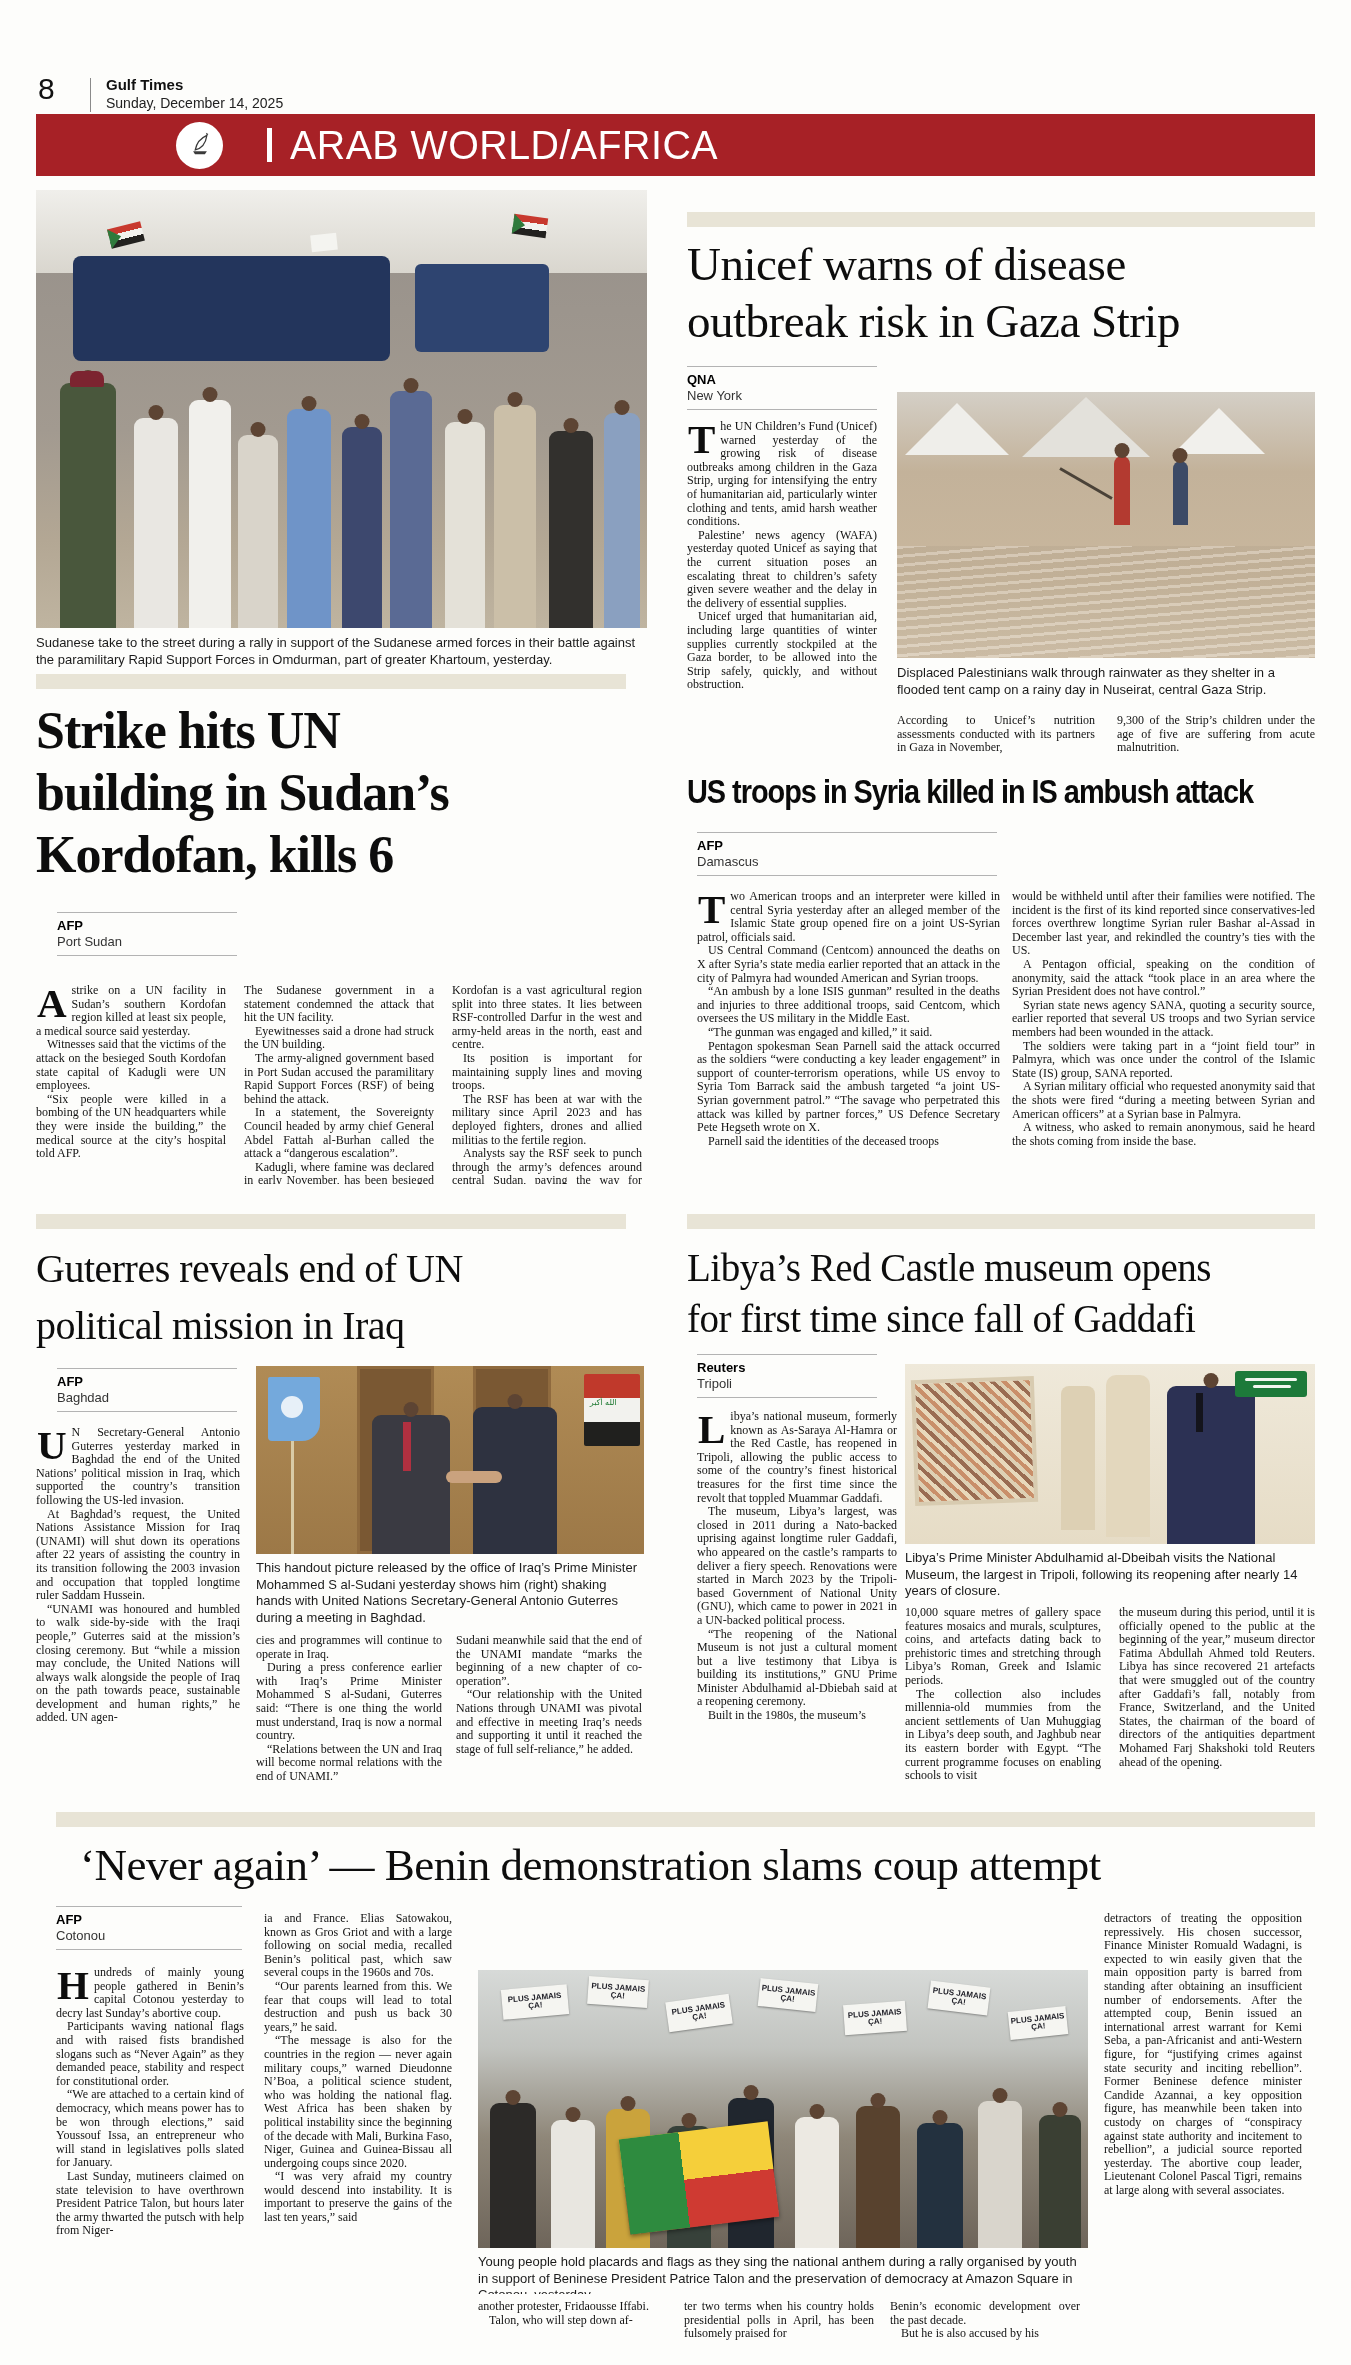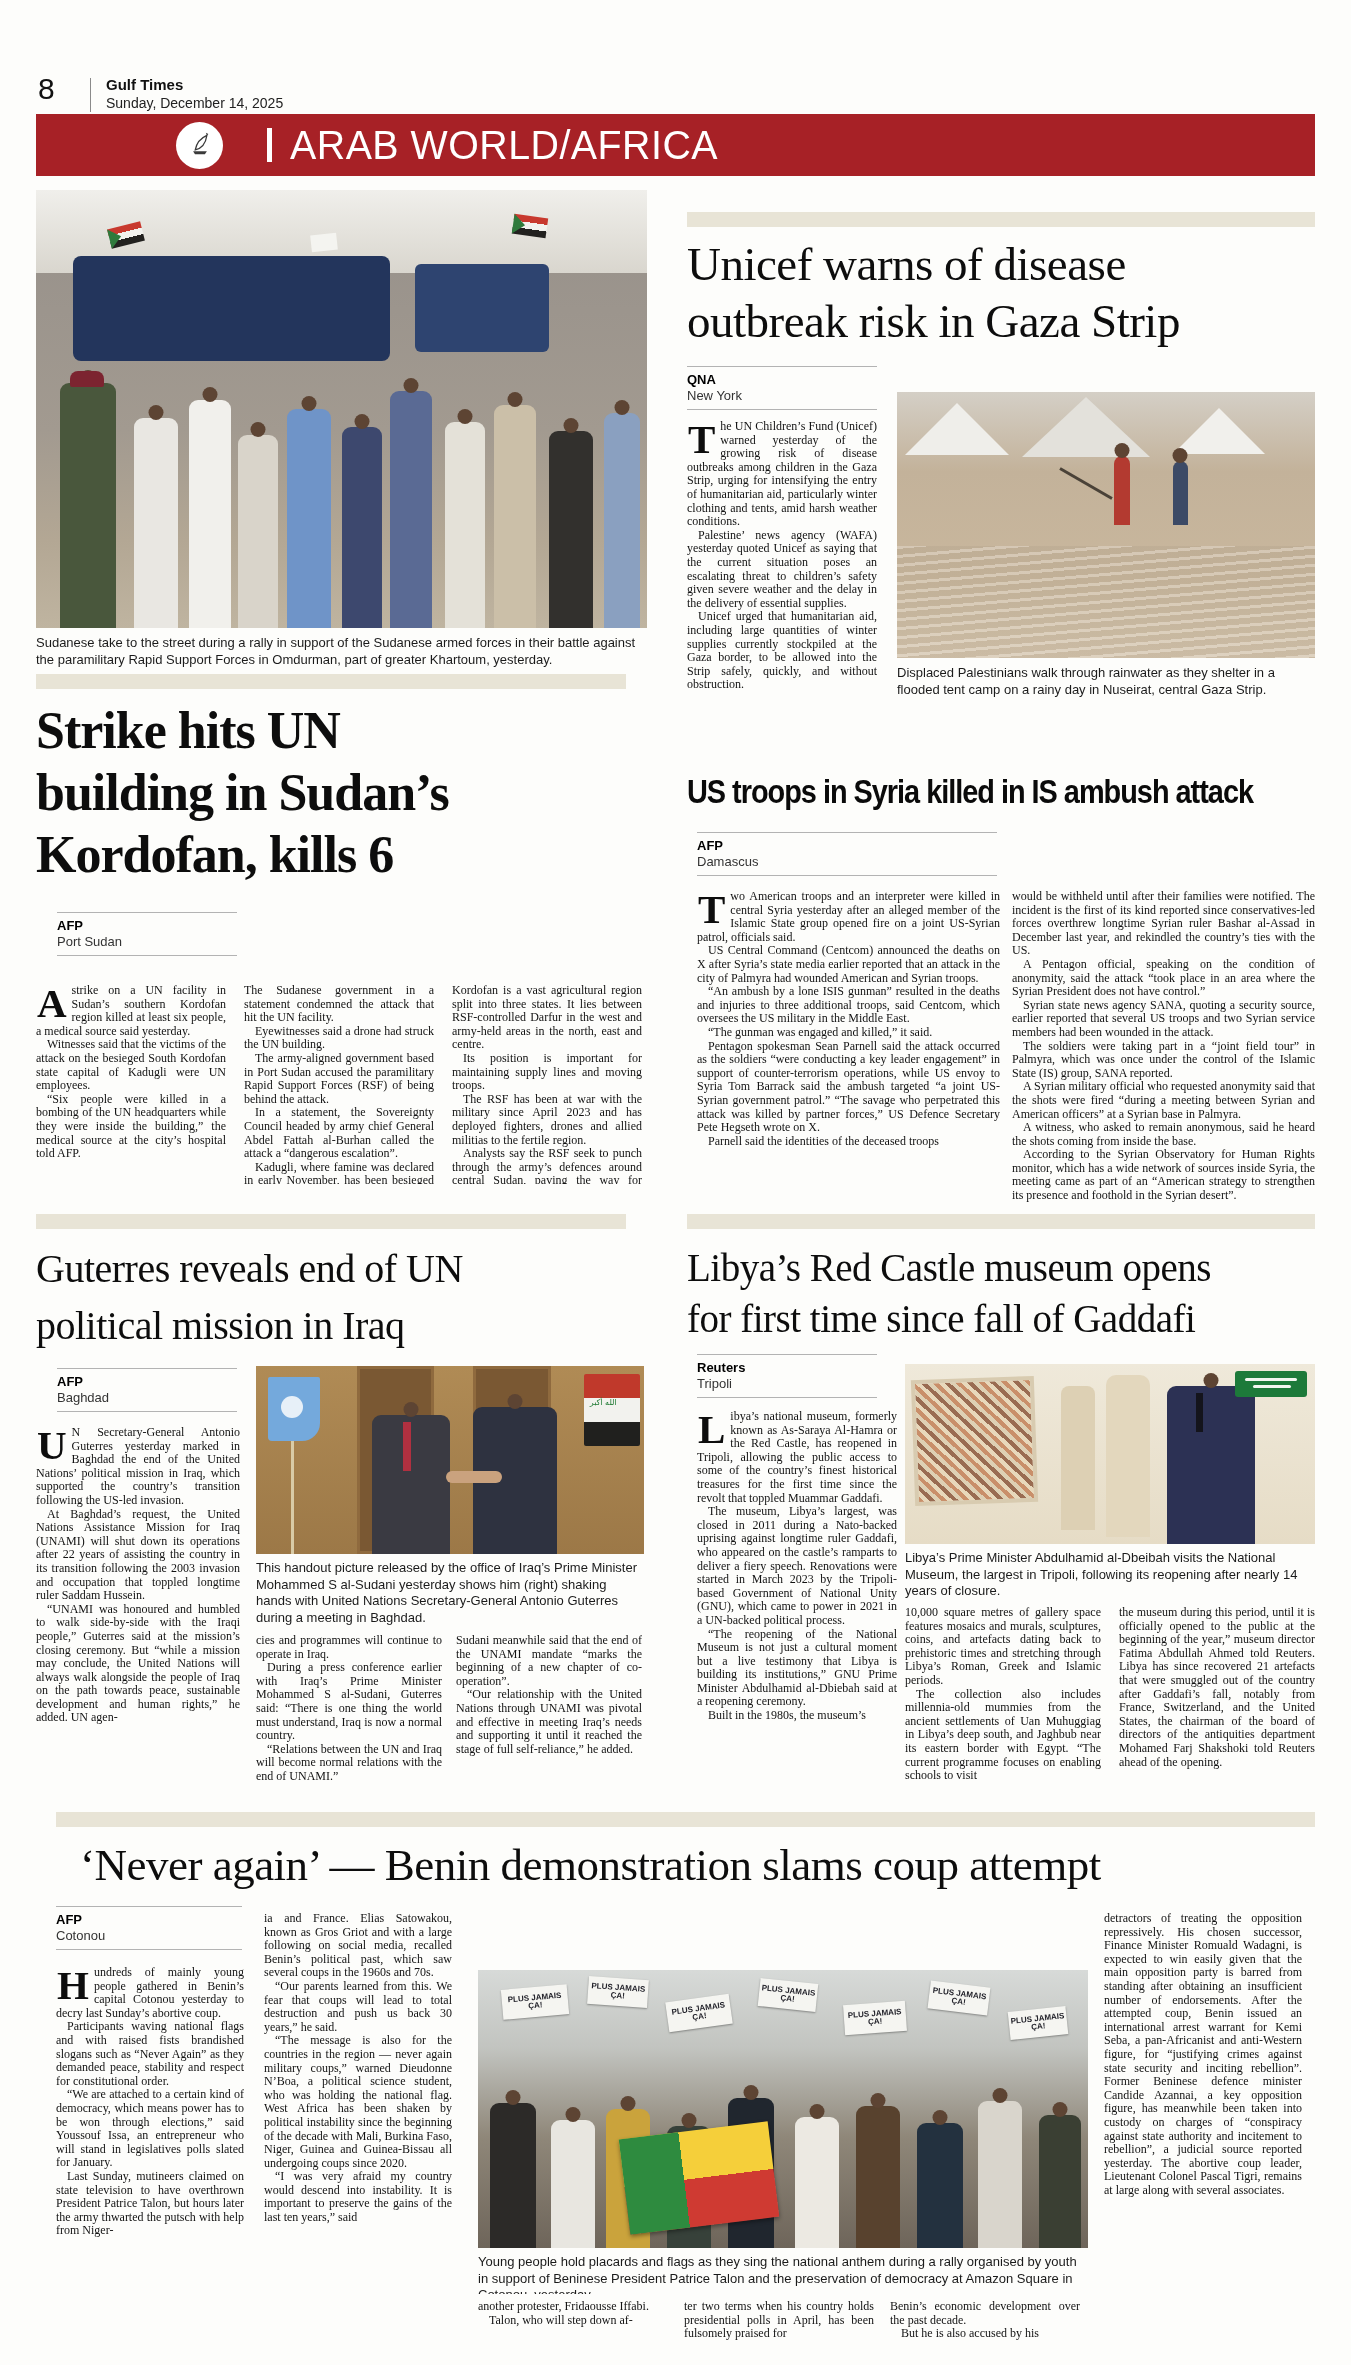--- a/index.html
+++ b/index.html
@@ -168,20 +168,28 @@
   <div class="abs photo" style="left:897px; top:392px; width:418px; height:266px; background:linear-gradient(180deg,#d4cfc6 0%,#c3b29a 30%,#c9b79d 70%,#d3c3ab 100%);">
     <div class="tent" style="top:4%; left:2%; border-left:52px solid transparent; border-right:52px solid transparent; border-bottom:52px solid #efeeea;"></div>
     <div class="tent" style="top:2%; left:30%; border-left:64px solid transparent; border-right:64px solid transparent; border-bottom:60px solid #e3e1db;"></div>
     <div class="tent" style="top:6%; left:66%; border-left:46px solid transparent; border-right:46px solid transparent; border-bottom:46px solid #f1f0ec;"></div>
     <div class="psn" style="top:24%; left:52%; width:16px; height:26%; background:#b33a30;"></div>
     <div class="psn" style="top:26%; left:66%; width:15px; height:24%; background:#3c4a66;"></div>
     <div style="top:34%; left:38%; width:60px; height:3px; background:#4a4238; transform:rotate(30deg);"></div>
     <div style="top:58%; left:0; width:100%; height:42%; background:repeating-linear-gradient(175deg, rgba(255,255,255,0.25) 0 3px, rgba(0,0,0,0.04) 3px 9px);"></div>
   </div>
   <div class="abs caption" style="left:897px; top:665px; width:418px; height:46px;">Displaced Palestinians walk through rainwater as they shelter in a flooded tent camp on a rainy day in Nuseirat, central Gaza Strip.</div>
+  <div class="abs cols" style="left:897px; top:714px; width:418px; height:58px; gap:22px;">
+    <div class="bodycol" style="width:198px;">
+        <p>According to Unicef’s nutrition assessments conducted with its partners in Gaza in November,</p>
+      </div>
+    <div class="bodycol" style="width:198px;">
+        <p>9,300 of the Strip’s children under the age of five are suffering from acute malnutrition.</p>
+      </div>
+  </div>
 
   <div class="abs hl hl-syria" style="left:687px; top:772px; width:740px;">US troops in Syria killed in IS ambush attack</div>
   <div class="abs byline" style="left:697px; top:832px; width:300px;">
     <div class="rule"></div>
     <div class="src">AFP</div>
     <div class="loc">Damascus</div>
     <div class="rule"></div>
   </div>
   <div class="abs cols" style="left:697px; top:890px; width:618px; height:318px; gap:12px;">
     <div class="bodycol dropcap" style="width:303px;">
@@ -192,21 +200,20 @@
         <p>Pentagon spokesman Sean Parnell said the attack occurred as the soldiers “were conducting a key leader engagement” in support of counter-terrorism operations, while US envoy to Syria Tom Barrack said the ambush targeted “a joint US-Syrian government patrol.” “The savage who perpetrated this attack was killed by partner forces,” US Defence Secretary Pete Hegseth wrote on X.</p>
         <p>Parnell said the identities of the deceased troops</p>
       </div>
     <div class="bodycol" style="width:303px;">
         <p>would be withheld until after their families were notified. The incident is the first of its kind reported since conservatives-led forces overthrew longtime Syrian ruler Bashar al-Assad in December last year, and rekindled the country’s ties with the US.</p>
         <p>A Pentagon official, speaking on the condition of anonymity, said the attack “took place in an area where the Syrian President does not have control.”</p>
         <p>Syrian state news agency SANA, quoting a security source, earlier reported that several US troops and two Syrian service members had been wounded in the attack.</p>
         <p>The soldiers were taking part in a “joint field tour” in Palmyra, which was once under the control of the Islamic State (IS) group, SANA reported.</p>
         <p>A Syrian military official who requested anonymity said that the shots were fired “during a meeting between Syrian and American officers” at a Syrian base in Palmyra.</p>
         <p>A witness, who asked to remain anonymous, said he heard the shots coming from inside the base.</p>
-        <p>According to the Syrian Observatory for Human Rights monitor, which has a wide network of sources inside Syria, the meeting came as part of an “American strategy to strengthen its presence and foothold in the Syrian desert”.</p>
       </div>
   </div>
 
   <div class="abs kicker" style="left:36px; top:1214px; width:590px;"></div>
   <div class="abs hl hl-serif hl-guterres" style="left:36px; top:1240px; width:606px;">
       <p>Guterres reveals end of UN</p>
       <p>political mission in Iraq</p>
     </div>
   <div class="abs byline" style="left:57px; top:1368px; width:180px;">
     <div class="rule"></div>

